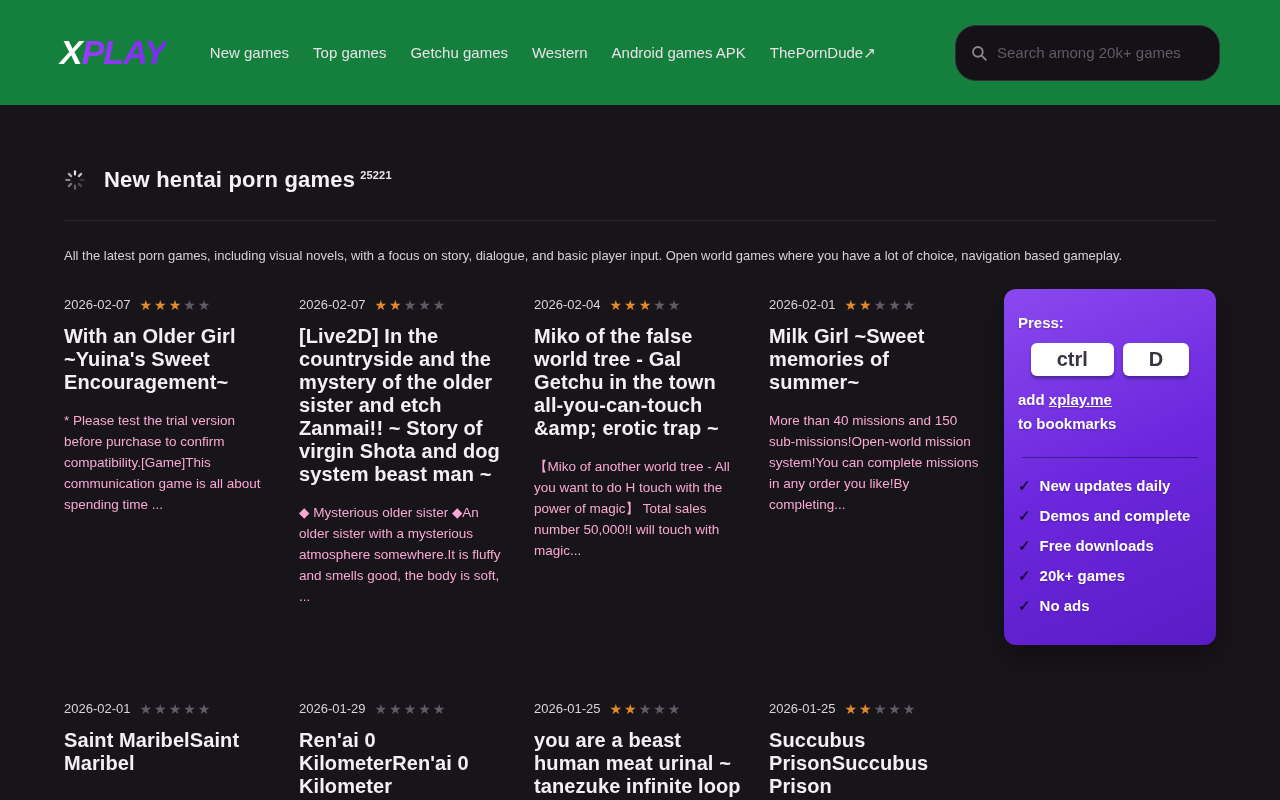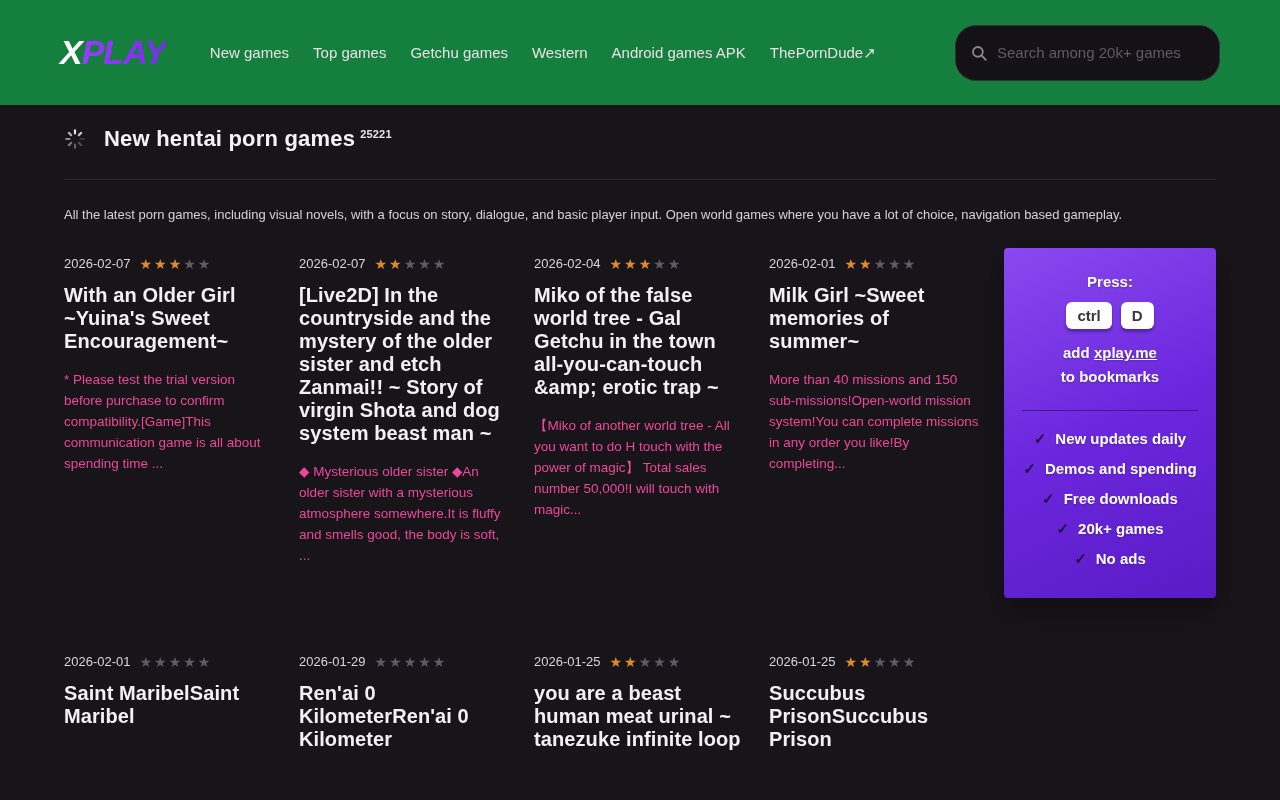--- a/index.html
+++ b/index.html
@@ -32,57 +32,57 @@
   .search svg { flex:0 0 auto; }
   .search input {
     background:transparent; border:none; outline:none;
     color:#d8d4d8; font-size:15px; width:100%;
     font-family:"Liberation Sans", sans-serif;
   }
   .search input::placeholder { color:#5f5a63; }
 
   
   .main { padding:0 64px; }
-  .title-row { margin-top:21px; display:flex; align-items:center; gap:18px; }
+  .title-row { margin-top:62px; display:flex; align-items:center; gap:18px; }
   .title-row h1 { font-size:22px; font-weight:700; color:#f5f2f5; letter-spacing:0.2px; }
   .title-row sup { font-size:11px; font-weight:600; color:#e8e4e8; margin-left:5px; }
   .divider { margin-top:27px; border-top:1px solid #2a262e; }
   .intro { margin-top:26px; font-size:13px; line-height:18px; color:#d6d1d6; text-align:justify; }
 
   
   .grid {
     margin-top:32px;
     display:grid; grid-template-columns:repeat(5,1fr);
     column-gap:23px; row-gap:56px; align-items:start;
   }
   .card .meta { display:flex; align-items:center; gap:9px; }
   .card .date { font-size:13px; color:#d9d4d8; }
   .stars { font-size:14px; letter-spacing:2px; line-height:1; cursor:pointer; }
   .star { color:#5f5a64; }
   .star.filled { color:#e2892b; }
   .card h3 {
     margin-top:13px; font-size:20px; line-height:23px;
     color:#f3eff3; font-weight:700; letter-spacing:0.1px; cursor:pointer;
   }
-  .card p { margin-top:16px; font-size:13.5px; line-height:21px; color:#ec4899; }
+  .card p { margin-top:16px; font-size:13.5px; line-height:21px; color:#f9a8d4; }
 
   
   .promo {
     margin-top:-8px;
-    border-radius:4px;
+    border-radius:12px;
     background:linear-gradient(155deg,#8a49ef 0%,#6b27dd 50%,#5a1cc6 100%);
-    padding:25px 14px 30px; text-align:center;
+    padding:25px 14px 30px; 
     color:#ffffff; font-weight:700;
     box-shadow:0 12px 30px rgba(0,0,0,0.35);
   }
   .promo .press { font-size:15px; text-shadow:0 1px 2px rgba(0,0,0,0.25); }
   .keys { display:flex; justify-content:center; gap:9px; margin-top:12px; }
   .key {
     background:#ffffff; color:#3a3344; border-radius:6px;
-    font-weight:700; font-size:15px; padding:5px 11px;
+    font-weight:700; font-size:20px; padding:5px 26px;
     box-shadow:0 3px 3px rgba(0,0,0,0.30); cursor:default;
   }
   .addline { margin-top:15px; font-size:15px; text-shadow:0 1px 2px rgba(0,0,0,0.25); }
   .addline a { color:#ffffff; text-decoration:underline; }
   .to-bookmarks { margin-top:7px; font-size:15px; text-shadow:0 1px 2px rgba(0,0,0,0.25); }
   .promo-divider { margin:25px 4px 0; border-top:1px solid rgba(18,4,44,0.45); }
   .features { margin-top:19px; display:flex; flex-direction:column; gap:12px; }
   .feature { font-size:15px; text-shadow:0 1px 2px rgba(0,0,0,0.22); }
   .feature .check { color:#1c0e38; margin-right:9px; text-shadow:none; }
 
@@ -180,21 +180,21 @@
         <span class="key">D</span>
       </div>
       <div class="addline">
         <span>add</span>
         <a href="#">xplay.me</a>
       </div>
       <div class="to-bookmarks">to bookmarks</div>
       <div class="promo-divider"></div>
       <div class="features">
         <div class="feature"><span class="check">✓</span><span>New updates daily</span></div>
-        <div class="feature"><span class="check">✓</span><span>Demos and spending</span></div>
+        <div class="feature"><span class="check">✓</span><span>Demos and complete</span></div>
         <div class="feature"><span class="check">✓</span><span>Free downloads</span></div>
         <div class="feature"><span class="check">✓</span><span>20k+ games</span></div>
         <div class="feature"><span class="check">✓</span><span>No ads</span></div>
       </div>
     </div>
 
     <div class="card">
       <div class="meta">
         <span class="date">2026-02-01</span>
         <span class="stars"><span class="star">★</span><span class="star">★</span><span class="star">★</span><span class="star">★</span><span class="star">★</span></span>

